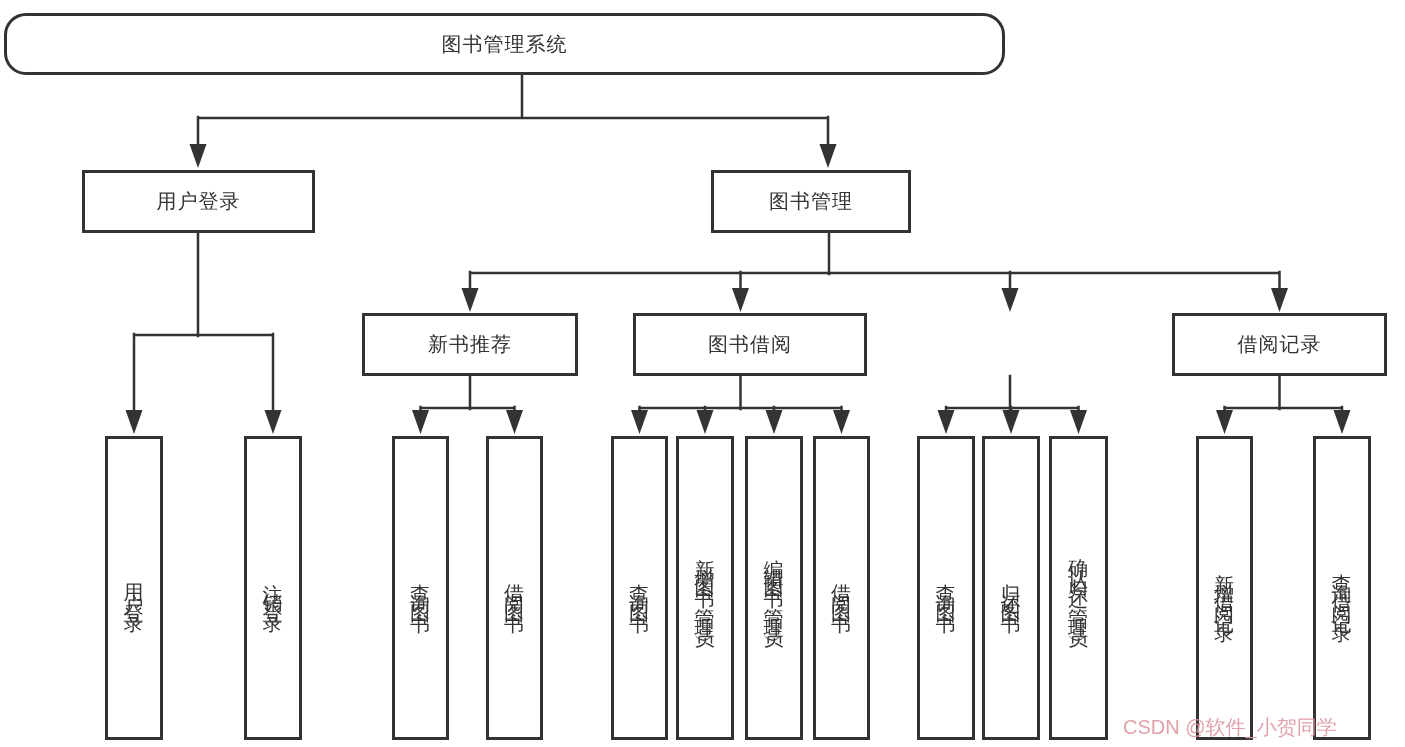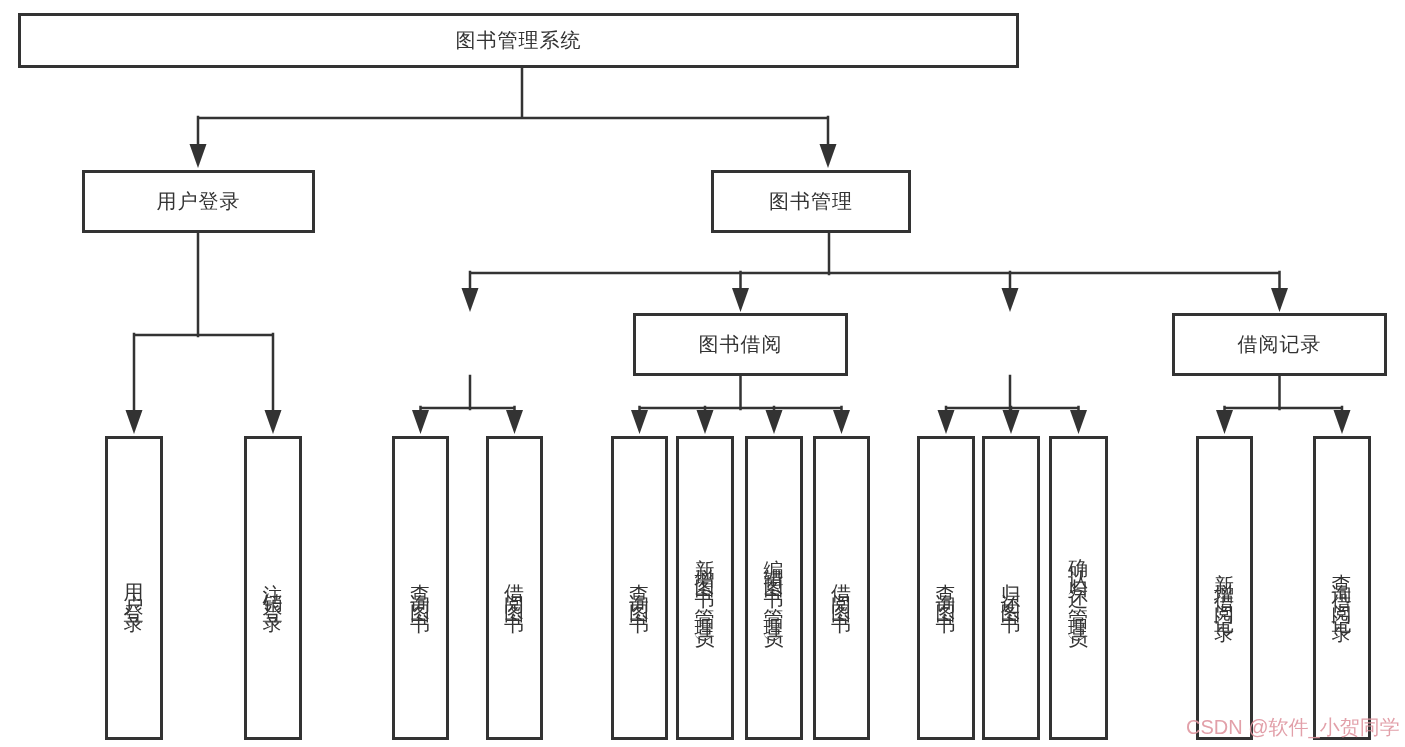--- a/index.html
+++ b/index.html
@@ -36,44 +36,44 @@
     font-size:20px;
   }
   .leaf .vtext{
     writing-mode:vertical-rl;
     text-orientation:mixed;
     letter-spacing:10px;
     line-height:1;
     white-space:nowrap;
   }
   
-  #n-root            {left:18px;  top:13px;  width:1001px;height:55px;}
+  #n-root            {left:4px;  top:13px;  width:1001px;height:62px;border-radius:22px;}
   #n-user-login      {left:82px;  top:170px; width:233px; height:63px;}
   #n-book-management {left:711px; top:170px; width:200px; height:63px;}
   #n-new-book        {left:362px; top:313px; width:216px; height:63px;}
-  #n-book-borrow     {left:633px; top:313px; width:215px; height:63px;}
+  #n-book-borrow     {left:633px; top:313px; width:234px; height:63px;}
   #n-current-borrow  {left:902px; top:313px; width:216px; height:63px;}
   #n-borrow-record   {left:1172px;top:313px; width:215px; height:63px;}
   
   .leaf{top:436px;height:304px;}
   #l-user-login {left:105px; width:58px;}
   #l-logout     {left:244px; width:58px;}
   #l-nbr-query  {left:392px; width:57px;}
   #l-nbr-borrow {left:486px; width:57px;}
   #l-bb-query   {left:611px; width:57px;}
   #l-bb-add     {left:676px; width:58px;}
   #l-bb-edit    {left:745px; width:58px;}
   #l-bb-borrow  {left:813px; width:57px;}
   #l-cb-query   {left:917px; width:58px;}
   #l-cb-return  {left:982px; width:58px;}
   #l-cb-confirm {left:1049px;width:59px;}
   #l-br-add     {left:1196px;width:57px;}
   #l-br-query   {left:1313px;width:58px;}
   #watermark{
-    position:absolute;left:1186px;top:714px;z-index:5;
+    position:absolute;left:1123px;top:714px;z-index:5;
     color:var(--color-watermark);opacity:.9;
     font-size:20px;white-space:nowrap;
   }
 </style>
 </head>
 <body>
 
 <div id="canvas">
 
   <svg id="connector-layer" width="1405" height="747" viewBox="0 0 1405 747">
@@ -130,20 +130,23 @@
     <span>图书管理系统</span>
   </div>
 
   <div class="node" id="n-user-login">
     <span>用户登录</span>
   </div>
   <div class="node" id="n-book-management">
     <span>图书管理</span>
   </div>
 
+  <div class="node" id="n-new-book">
+    <span>新书推荐</span>
+  </div>
   <div class="node" id="n-book-borrow">
     <span>图书借阅</span>
   </div>
   <div class="node" id="n-borrow-record">
     <span>借阅记录</span>
   </div>
 
   <div class="leaf" id="l-user-login">
     <span class="vtext">用户登录</span>
   </div>

